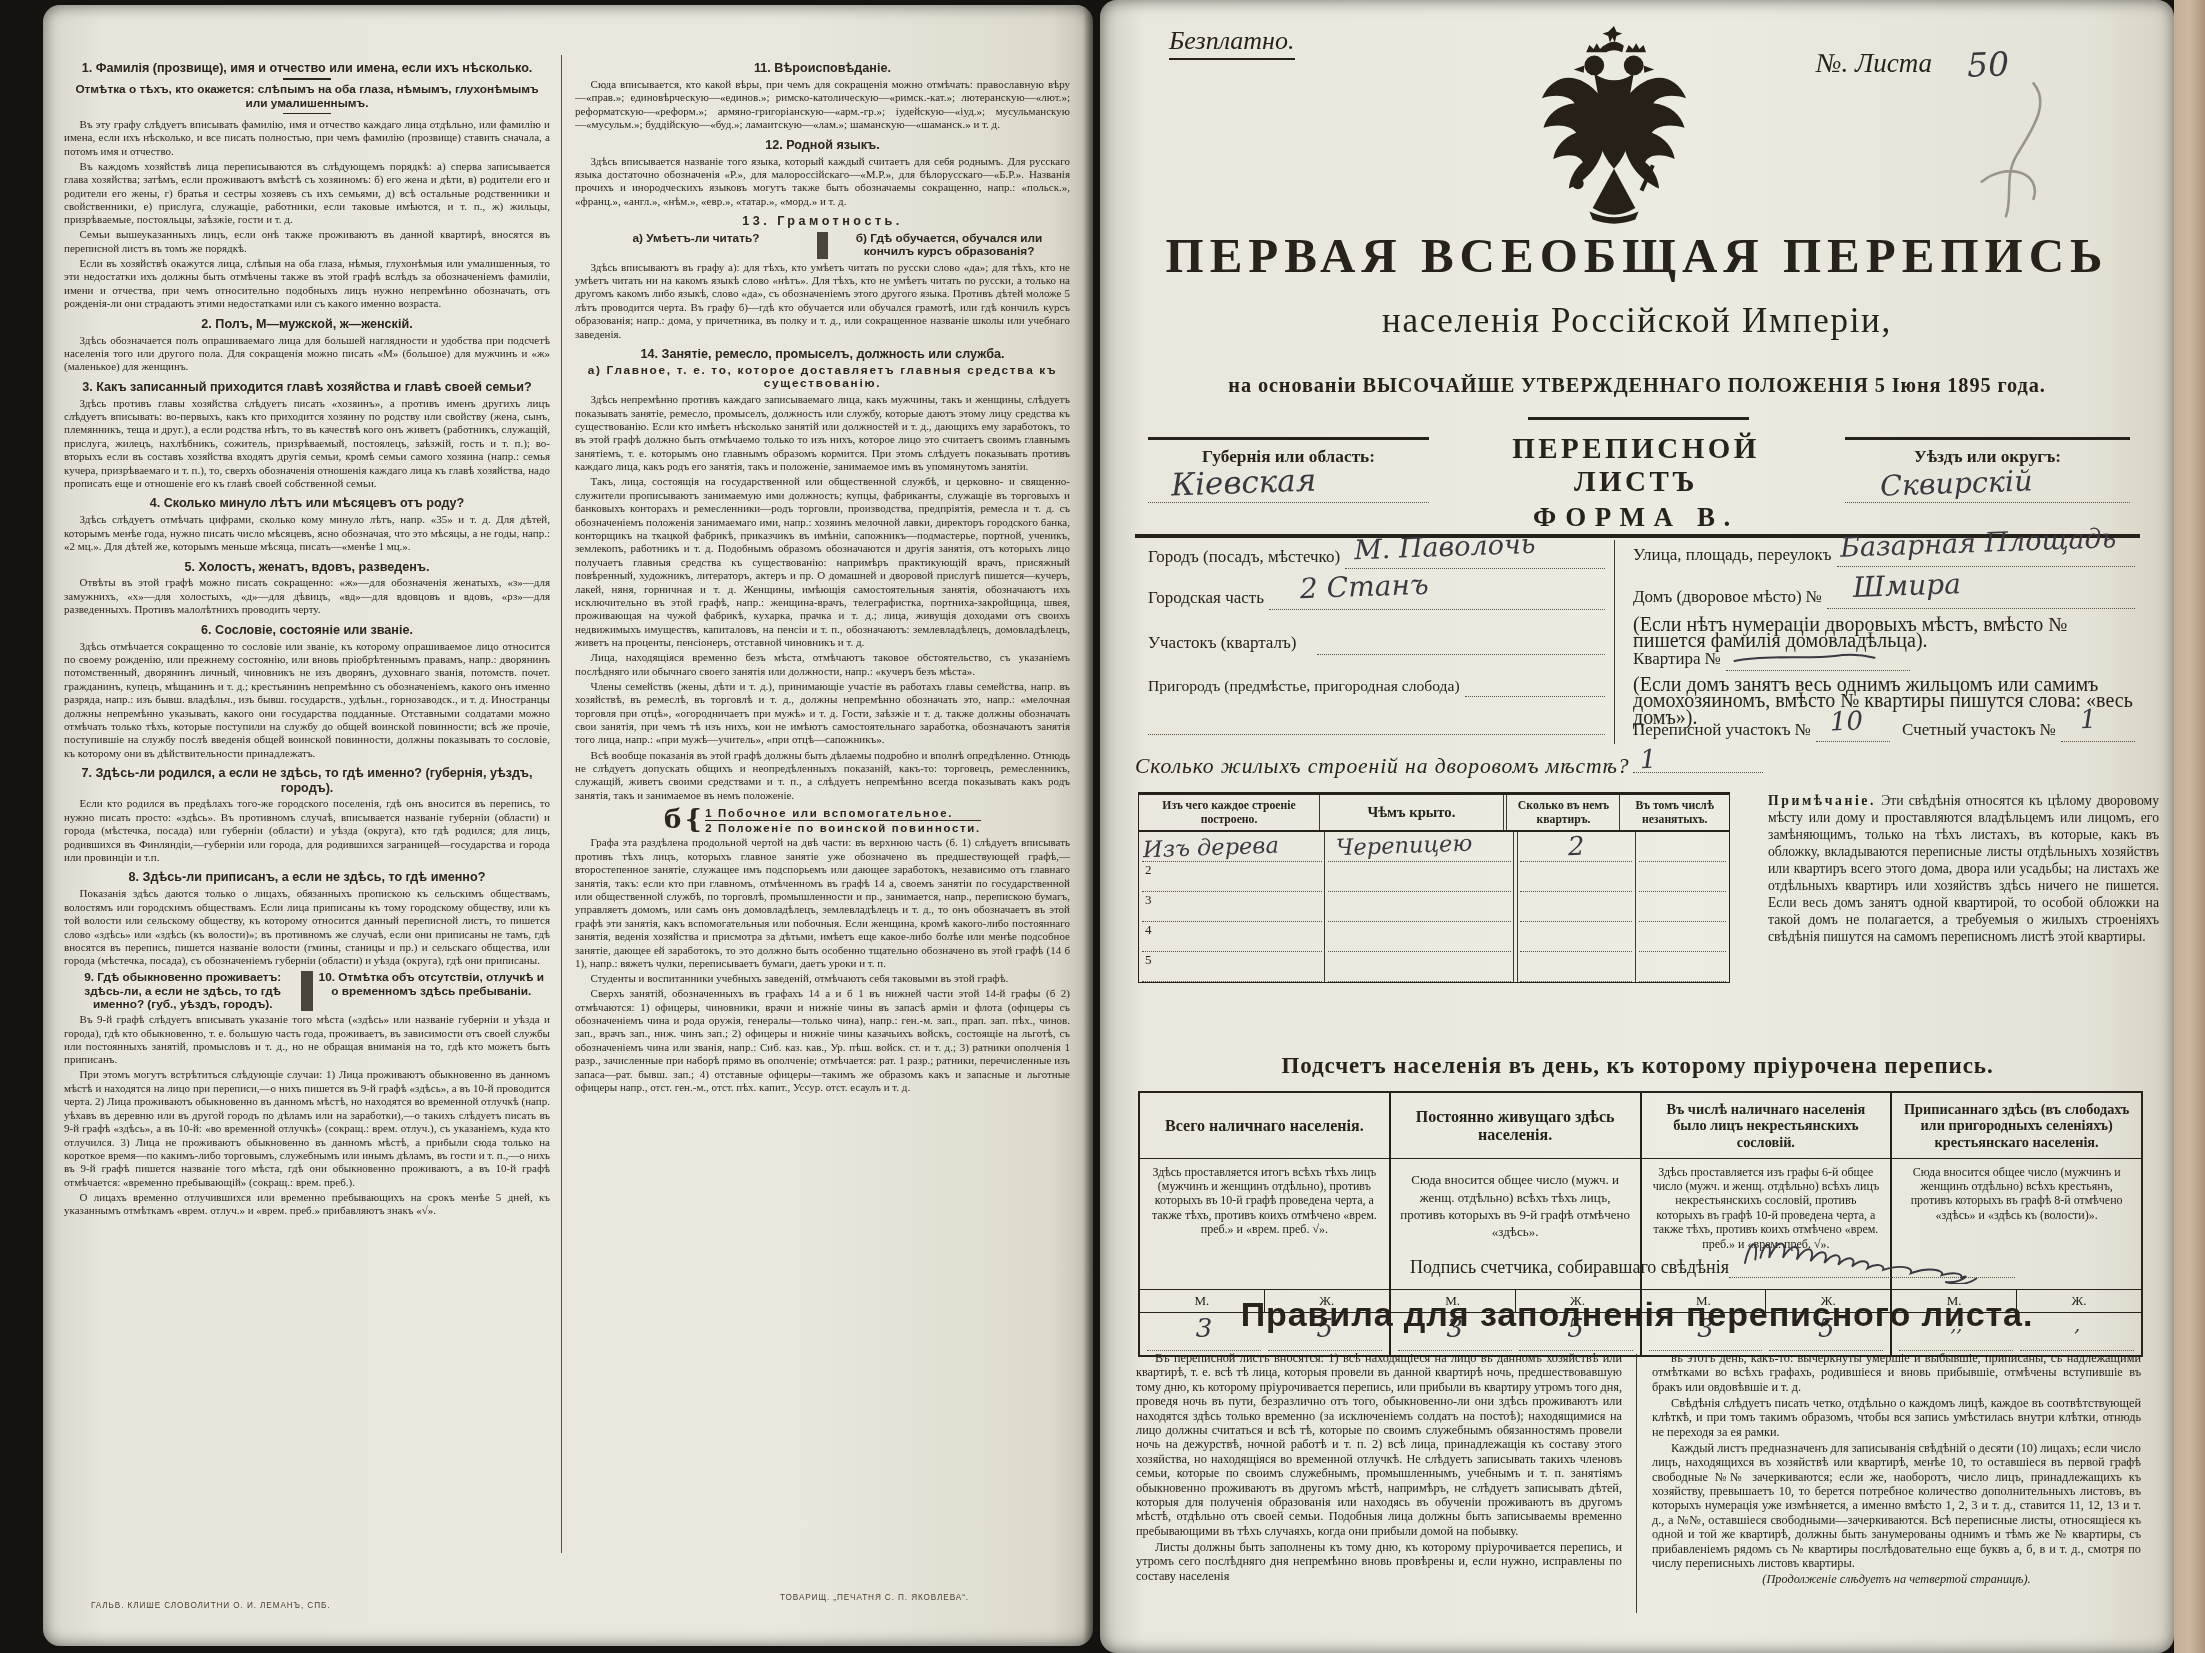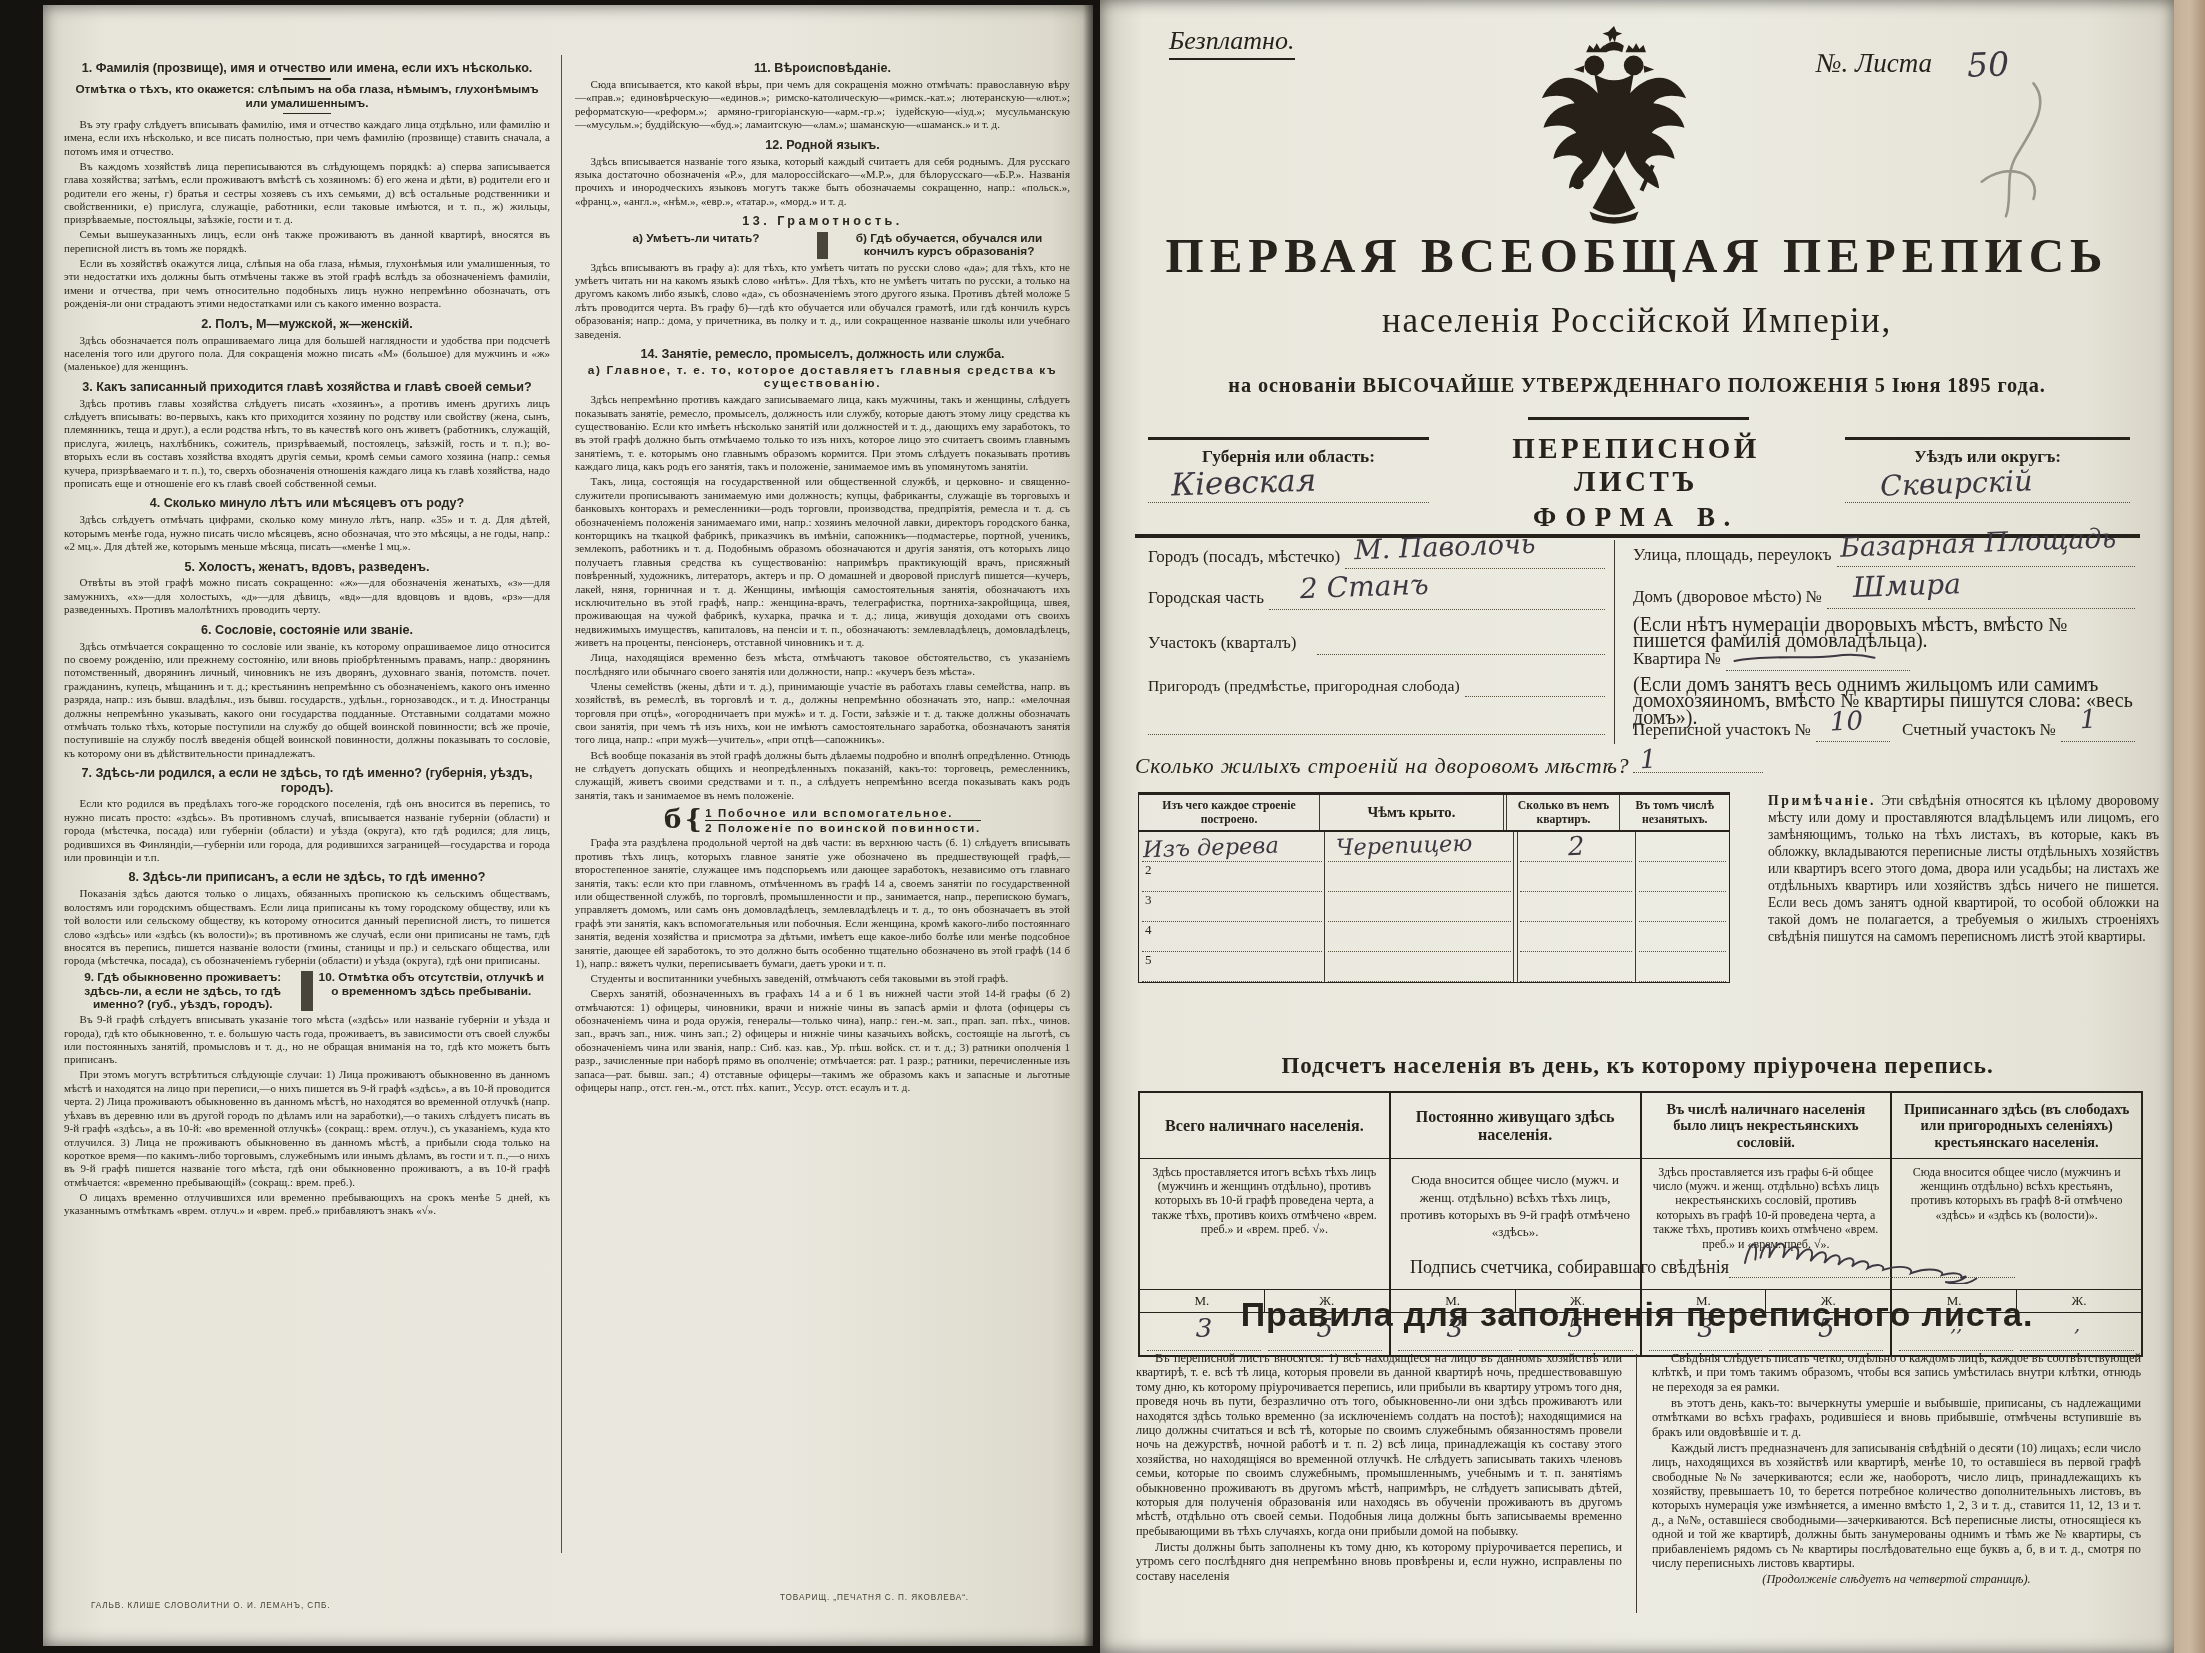--- a/index.html
+++ b/index.html
@@ -1,19 +1,19 @@
 <!DOCTYPE html>
 <html style="font-size:14px"><head>
 <meta charset="utf-8">
 <style>
   html,body{margin:0;padding:0;background:#15130f;}
   #canvas{position:relative;width:2205px;height:1653px;overflow:hidden;background:#15130f;
           font-family:"Liberation Serif","DejaVu Serif",serif;color:#27231c;}
   
-  .page{position:absolute;box-shadow:0 0 15.6px rgba(0,0,0,.55) inset;}
+  .page{position:absolute;box-shadow:0 0 15.6px rgba(0,0,0,.55) inset;border-radius:17px;}
   #page-left{left:43px;top:5.2px;width:1050px;height:1641px;
      background:linear-gradient(90deg,#d8d5ca 0%,#e8e6db 6%,#eae8de 70%,#dddacd 96%,#c4c0b2 100%);}
   #page-right{left:1100px;top:0;width:1074px;height:1653px;
      background:linear-gradient(90deg,#cfccc0 0%,#e9e7dc 4%,#ecebe1 55%,#e4e2d6 92%,#d6d2c4 100%);}
   #edge-right{position:absolute;left:2174px;top:0;width:31px;height:1653px;
      background:linear-gradient(90deg,#bba astronomical 0%,#c9b39b 40%,#b59e86 100%);}
   #edge-right{background:linear-gradient(90deg,#c3ad95 0%,#cdb9a2 50%,#ac9379 100%);}
   #gutter{position:absolute;left:1083px;top:0;width:22.5px;height:1653px;
      background:linear-gradient(90deg,rgba(20,18,14,0) 0%,rgba(20,18,14,.55) 45%,rgba(20,18,14,.15) 100%);}
   
@@ -475,22 +475,22 @@
 
     <div class="rcol" style="left:36px;top:1351px;width:486px;height:285px;">
       <div>
           <p>Въ переписной листъ вносятся: 1) всѣ находящіеся на лицо въ данномъ хозяйствѣ или квартирѣ, т. е. всѣ тѣ лица, которыя провели въ данной квартирѣ ночь, предшествовавшую тому дню, къ которому пріурочивается перепись, или прибыли въ квартиру утромъ того дня, проведя ночь въ пути, безразлично отъ того, обыкновенно-ли они здѣсь проживаютъ или находятся здѣсь только временно (за исключеніемъ солдатъ на постоѣ); находящимися на лицо должны считаться и всѣ тѣ, которые по своимъ служебнымъ обязанностямъ провели ночь на дежурствѣ, ночной работѣ и т. п. 2) всѣ лица, принадлежащія къ составу этого хозяйства, но находящіяся во временной отлучкѣ. Не слѣдуетъ записывать такихъ членовъ семьи, которые по своимъ служебнымъ, промышленнымъ, учебнымъ и т. п. занятіямъ обыкновенно проживаютъ въ другомъ мѣстѣ, напримѣръ, не слѣдуетъ записывать дѣтей, которыя для полученія образованія или находясь въ обученіи проживаютъ въ другомъ мѣстѣ, отдѣльно отъ своей семьи. Подобныя лица должны быть записываемы временно пребывающими въ тѣхъ случаяхъ, когда они прибыли домой на побывку.</p>
           <p>Листы должны быть заполнены къ тому дню, къ которому пріурочивается перепись, и утромъ сего послѣдняго дня непремѣнно вновь провѣрены и, если нужно, исправлены по составу населенія</p>
         </div>
     </div>
     <div class="vdivider" style="left:536px;top:1354px;height:259px;background:#3f3a2e;"></div>
     <div class="rcol" style="left:552px;top:1351px;width:489px;height:291px;">
       <div>
+          <p>въ этотъ день, какъ-то: вычеркнуты умершіе и выбывшіе, приписаны, съ надлежащими отмѣтками во всѣхъ графахъ, родившіеся и вновь прибывшіе, отмѣчены вступившіе въ бракъ или овдовѣвшіе и т. д.</p>
           <p>Свѣдѣнія слѣдуетъ писать четко, отдѣльно о каждомъ лицѣ, каждое въ соотвѣтствующей клѣткѣ, и при томъ такимъ образомъ, чтобы вся запись умѣстилась внутри клѣтки, отнюдь не переходя за ея рамки.</p>
-          <p>въ этотъ день, какъ-то: вычеркнуты умершіе и выбывшіе, приписаны, съ надлежащими отмѣтками во всѣхъ графахъ, родившіеся и вновь прибывшіе, отмѣчены вступившіе въ бракъ или овдовѣвшіе и т. д.</p>
           <p>Каждый листъ предназначенъ для записыванія свѣдѣній о десяти (10) лицахъ; если число лицъ, находящихся въ хозяйствѣ или квартирѣ, менѣе 10, то оставшіеся въ первой графѣ свободные №№ зачеркиваются; если же, наоборотъ, число лицъ, принадлежащихъ къ хозяйству, превышаетъ 10, то берется потребное количество дополнительныхъ листовъ, въ которыхъ нумерація уже измѣняется, а именно вмѣсто 1, 2, 3 и т. д., ставится 11, 12, 13 и т. д., а №№, оставшіеся свободными—зачеркиваются. Всѣ переписные листы, относящіеся къ одной и той же квартирѣ, должны быть занумерованы однимъ и тѣмъ же № квартиры, съ прибавленіемъ рядомъ съ № квартиры послѣдовательно еще буквъ а, б, в и т. д., смотря по числу переписныхъ листовъ квартиры.</p>
         </div>
       <p class="rend">(Продолженіе слѣдуетъ на четвертой страницѣ).</p>
     </div>
   </div>
 
   <div id="edge-right"></div>
 </div>
 
 

